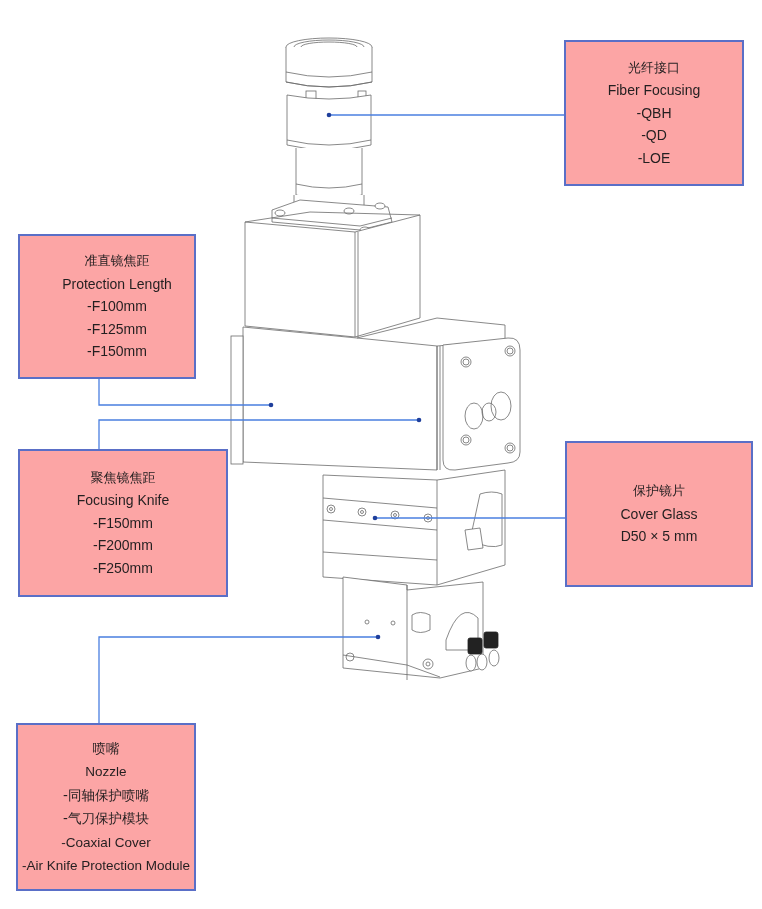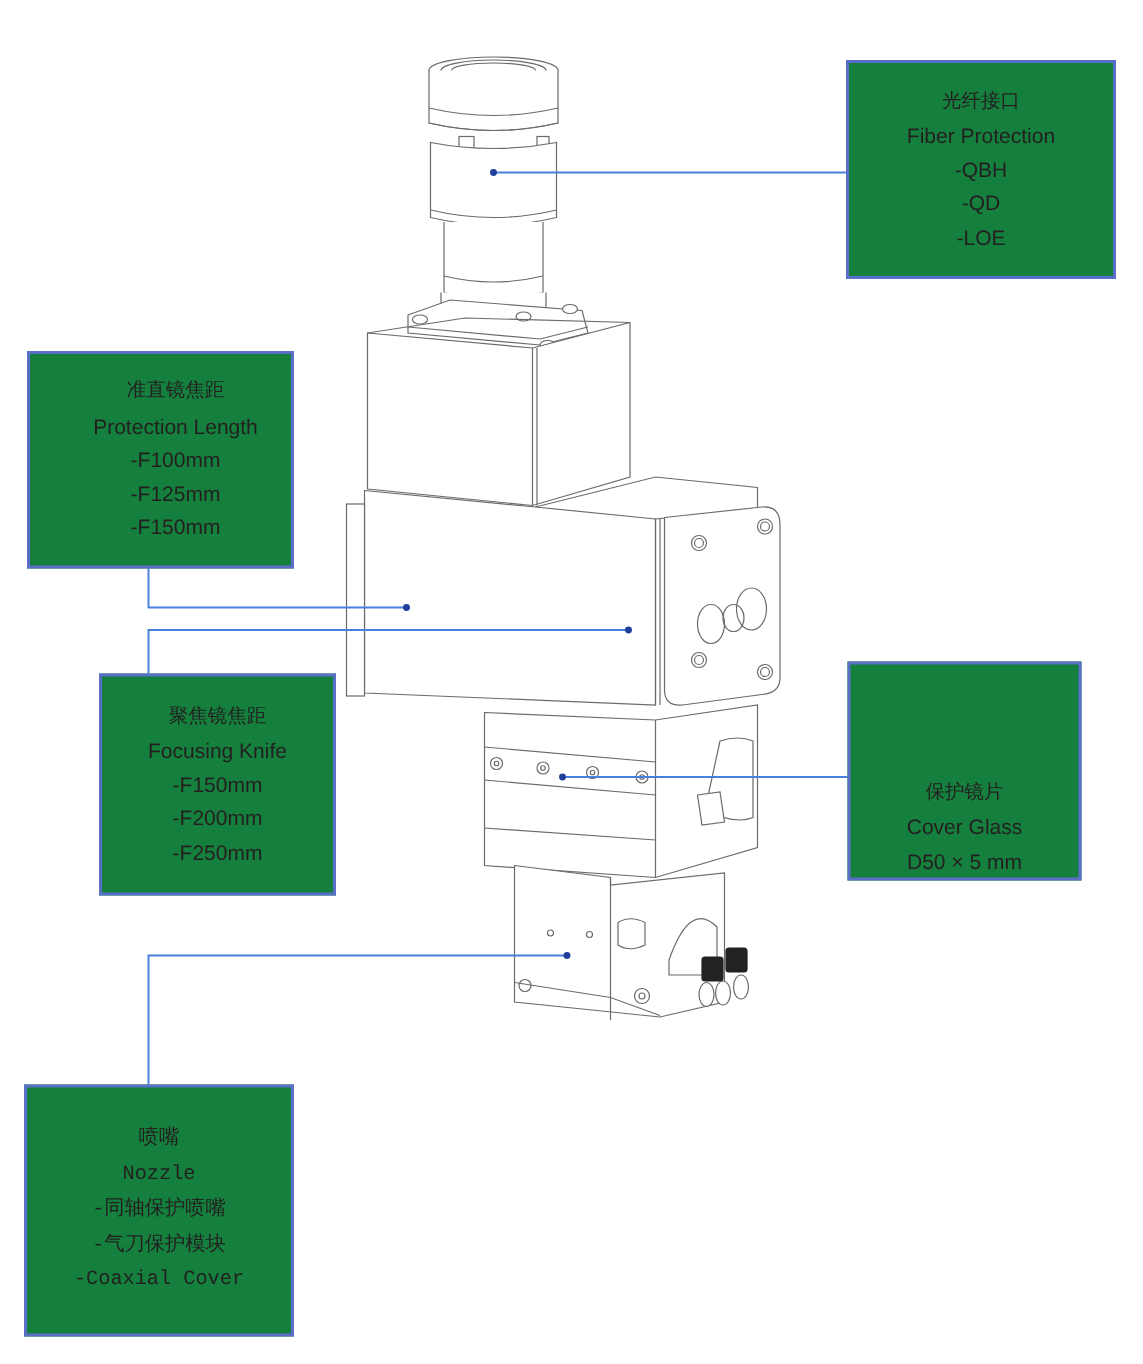--- a/index.html
+++ b/index.html
@@ -1,29 +1,29 @@
 <!DOCTYPE html>
 <html><head>
 <meta charset="utf-8">
 <style>
   html, body { margin:0; padding:0; background:#ffffff; }
   body { width:762px; height:909px; position:relative; overflow:hidden;
          font-family:"Liberation Sans","DejaVu Sans",sans-serif; color:#231f20; }
   #drawing { position:absolute; left:0; top:0; width:762px; height:909px; }
   .callout { position:absolute; box-sizing:border-box; border:2px solid #5a6fc7;
-             background:#15803d; display:flex; flex-direction:column; align-items:center;
+             background:#fca5a5; display:flex; flex-direction:column; align-items:center;
              justify-content:center; text-align:center; }
   .callout .line { font-size:14px; line-height:22.5px; white-space:nowrap; }
   .callout .cn { font-family:"DejaVu Sans",sans-serif; font-size:13px; }
   #box-fiber { left:564px; top:40px; width:180px; height:146px; }
   #box-collimation { left:18px; top:234px; width:178px; height:145px;padding-left:20px; }
-  #box-focusing { left:18px; top:449px; width:158px; height:148px;margin-left:48px; }
-  #box-cover { left:565px; top:441px; width:156px; height:146px;justify-content:flex-end; }
+  #box-focusing { left:18px; top:449px; width:210px; height:148px; }
+  #box-cover { left:565px; top:441px; width:188px; height:146px; }
   #box-nozzle { left:16px; top:723px; width:180px; height:168px; }
-  #box-nozzle .line { font-size:13.5px; line-height:23.5px;font-family:Liberation Mono, monospace; }
+  #box-nozzle .line { font-size:13.5px; line-height:23.5px; }
 </style>
 </head>
 <body>
 
 <svg id="drawing" viewBox="0 0 762 909" xmlns="http://www.w3.org/2000/svg">
   <g fill="none" stroke="#6b6b6b" stroke-width="0.8">
 
     <g>
       <ellipse cx="329" cy="47" rx="43" ry="9" fill="#fff"></ellipse>
       <ellipse cx="329" cy="47" rx="35" ry="7"></ellipse>
@@ -126,21 +126,21 @@
     <circle cx="329" cy="115" r="2.3"></circle>
     <circle cx="271" cy="405" r="2.3"></circle>
     <circle cx="419" cy="420" r="2.3"></circle>
     <circle cx="375" cy="518" r="2.3"></circle>
     <circle cx="378" cy="637" r="2.3"></circle>
   </g>
 </svg>
 
 <div class="callout" id="box-fiber">
   <div class="line cn">光纤接口</div>
-  <div class="line">Fiber Protection</div>
+  <div class="line">Fiber Focusing</div>
   <div class="line">-QBH</div>
   <div class="line">-QD</div>
   <div class="line">-LOE</div>
 </div>
 
 <div class="callout" id="box-collimation">
   <div class="line cn">准直镜焦距</div>
   <div class="line">Protection Length</div>
   <div class="line">-F100mm</div>
   <div class="line">-F125mm</div>
@@ -160,13 +160,14 @@
   <div class="line">Cover Glass</div>
   <div class="line">D50 × 5 mm</div>
 </div>
 
 <div class="callout" id="box-nozzle">
   <div class="line cn">喷嘴</div>
   <div class="line">Nozzle</div>
   <div class="line cn">-同轴保护喷嘴</div>
   <div class="line cn">-气刀保护模块</div>
   <div class="line">-Coaxial Cover</div>
+  <div class="line">-Air Knife Protection Module</div>
 </div>
 
 </body></html>

